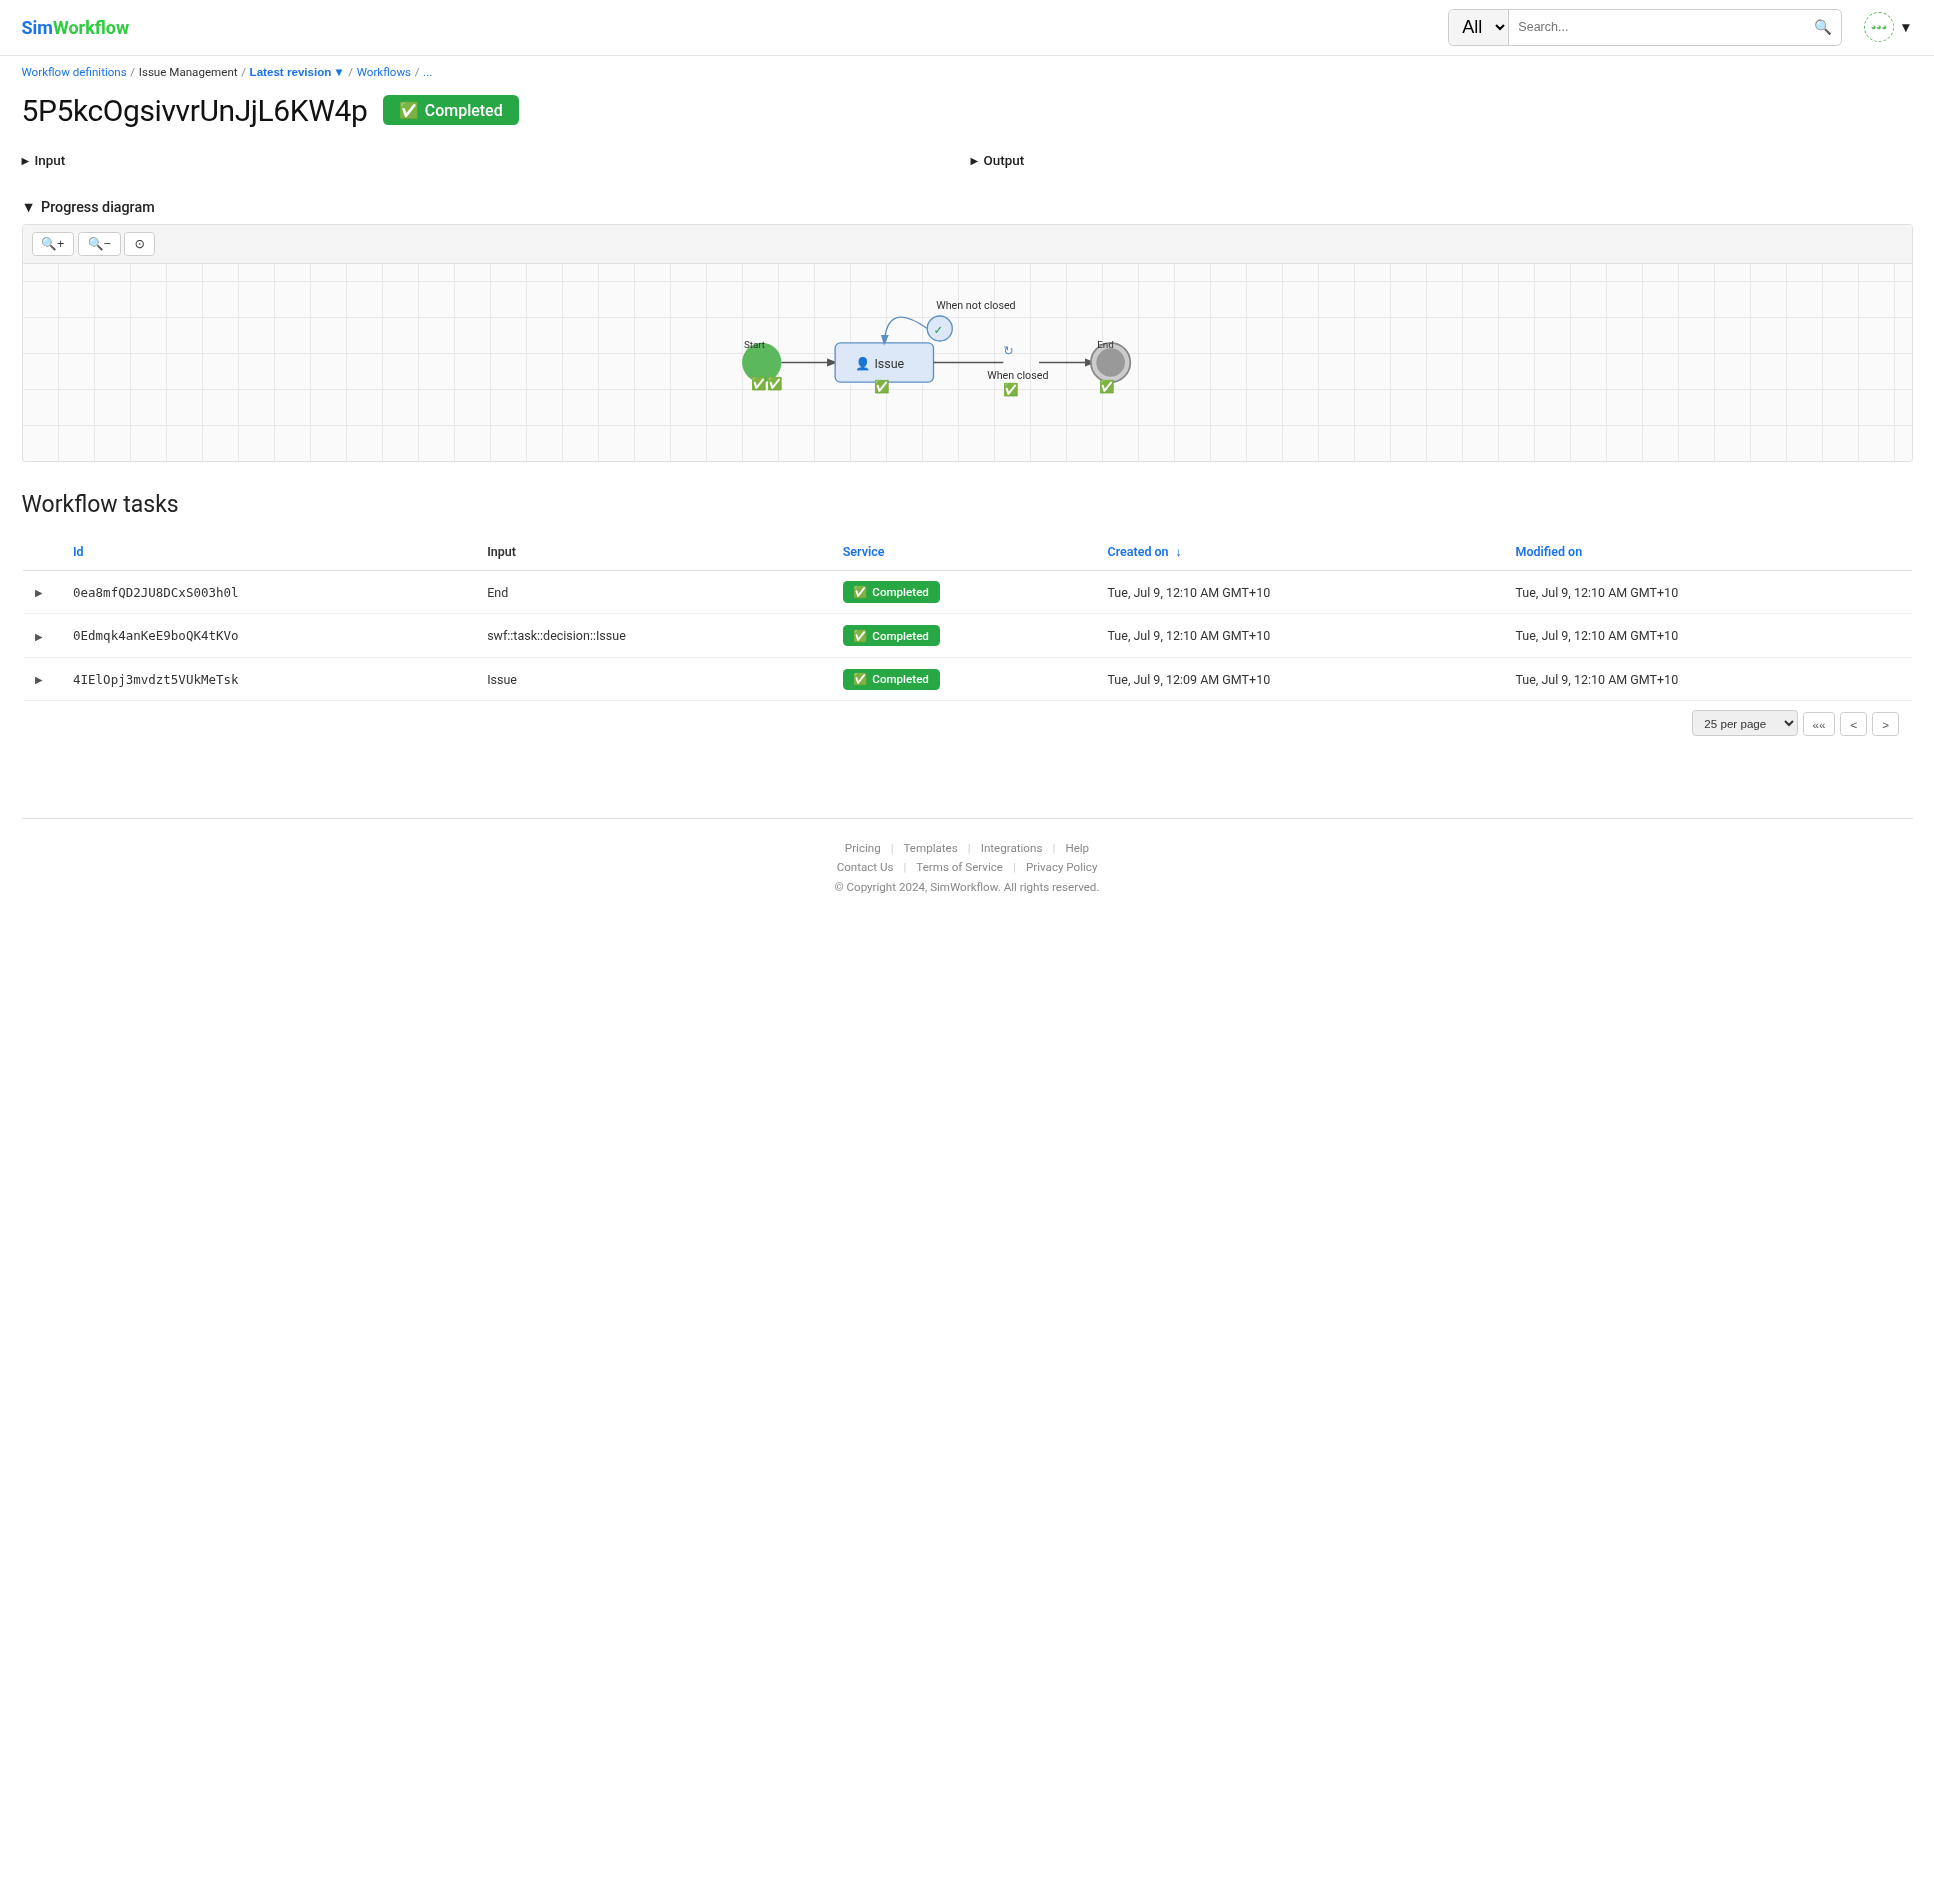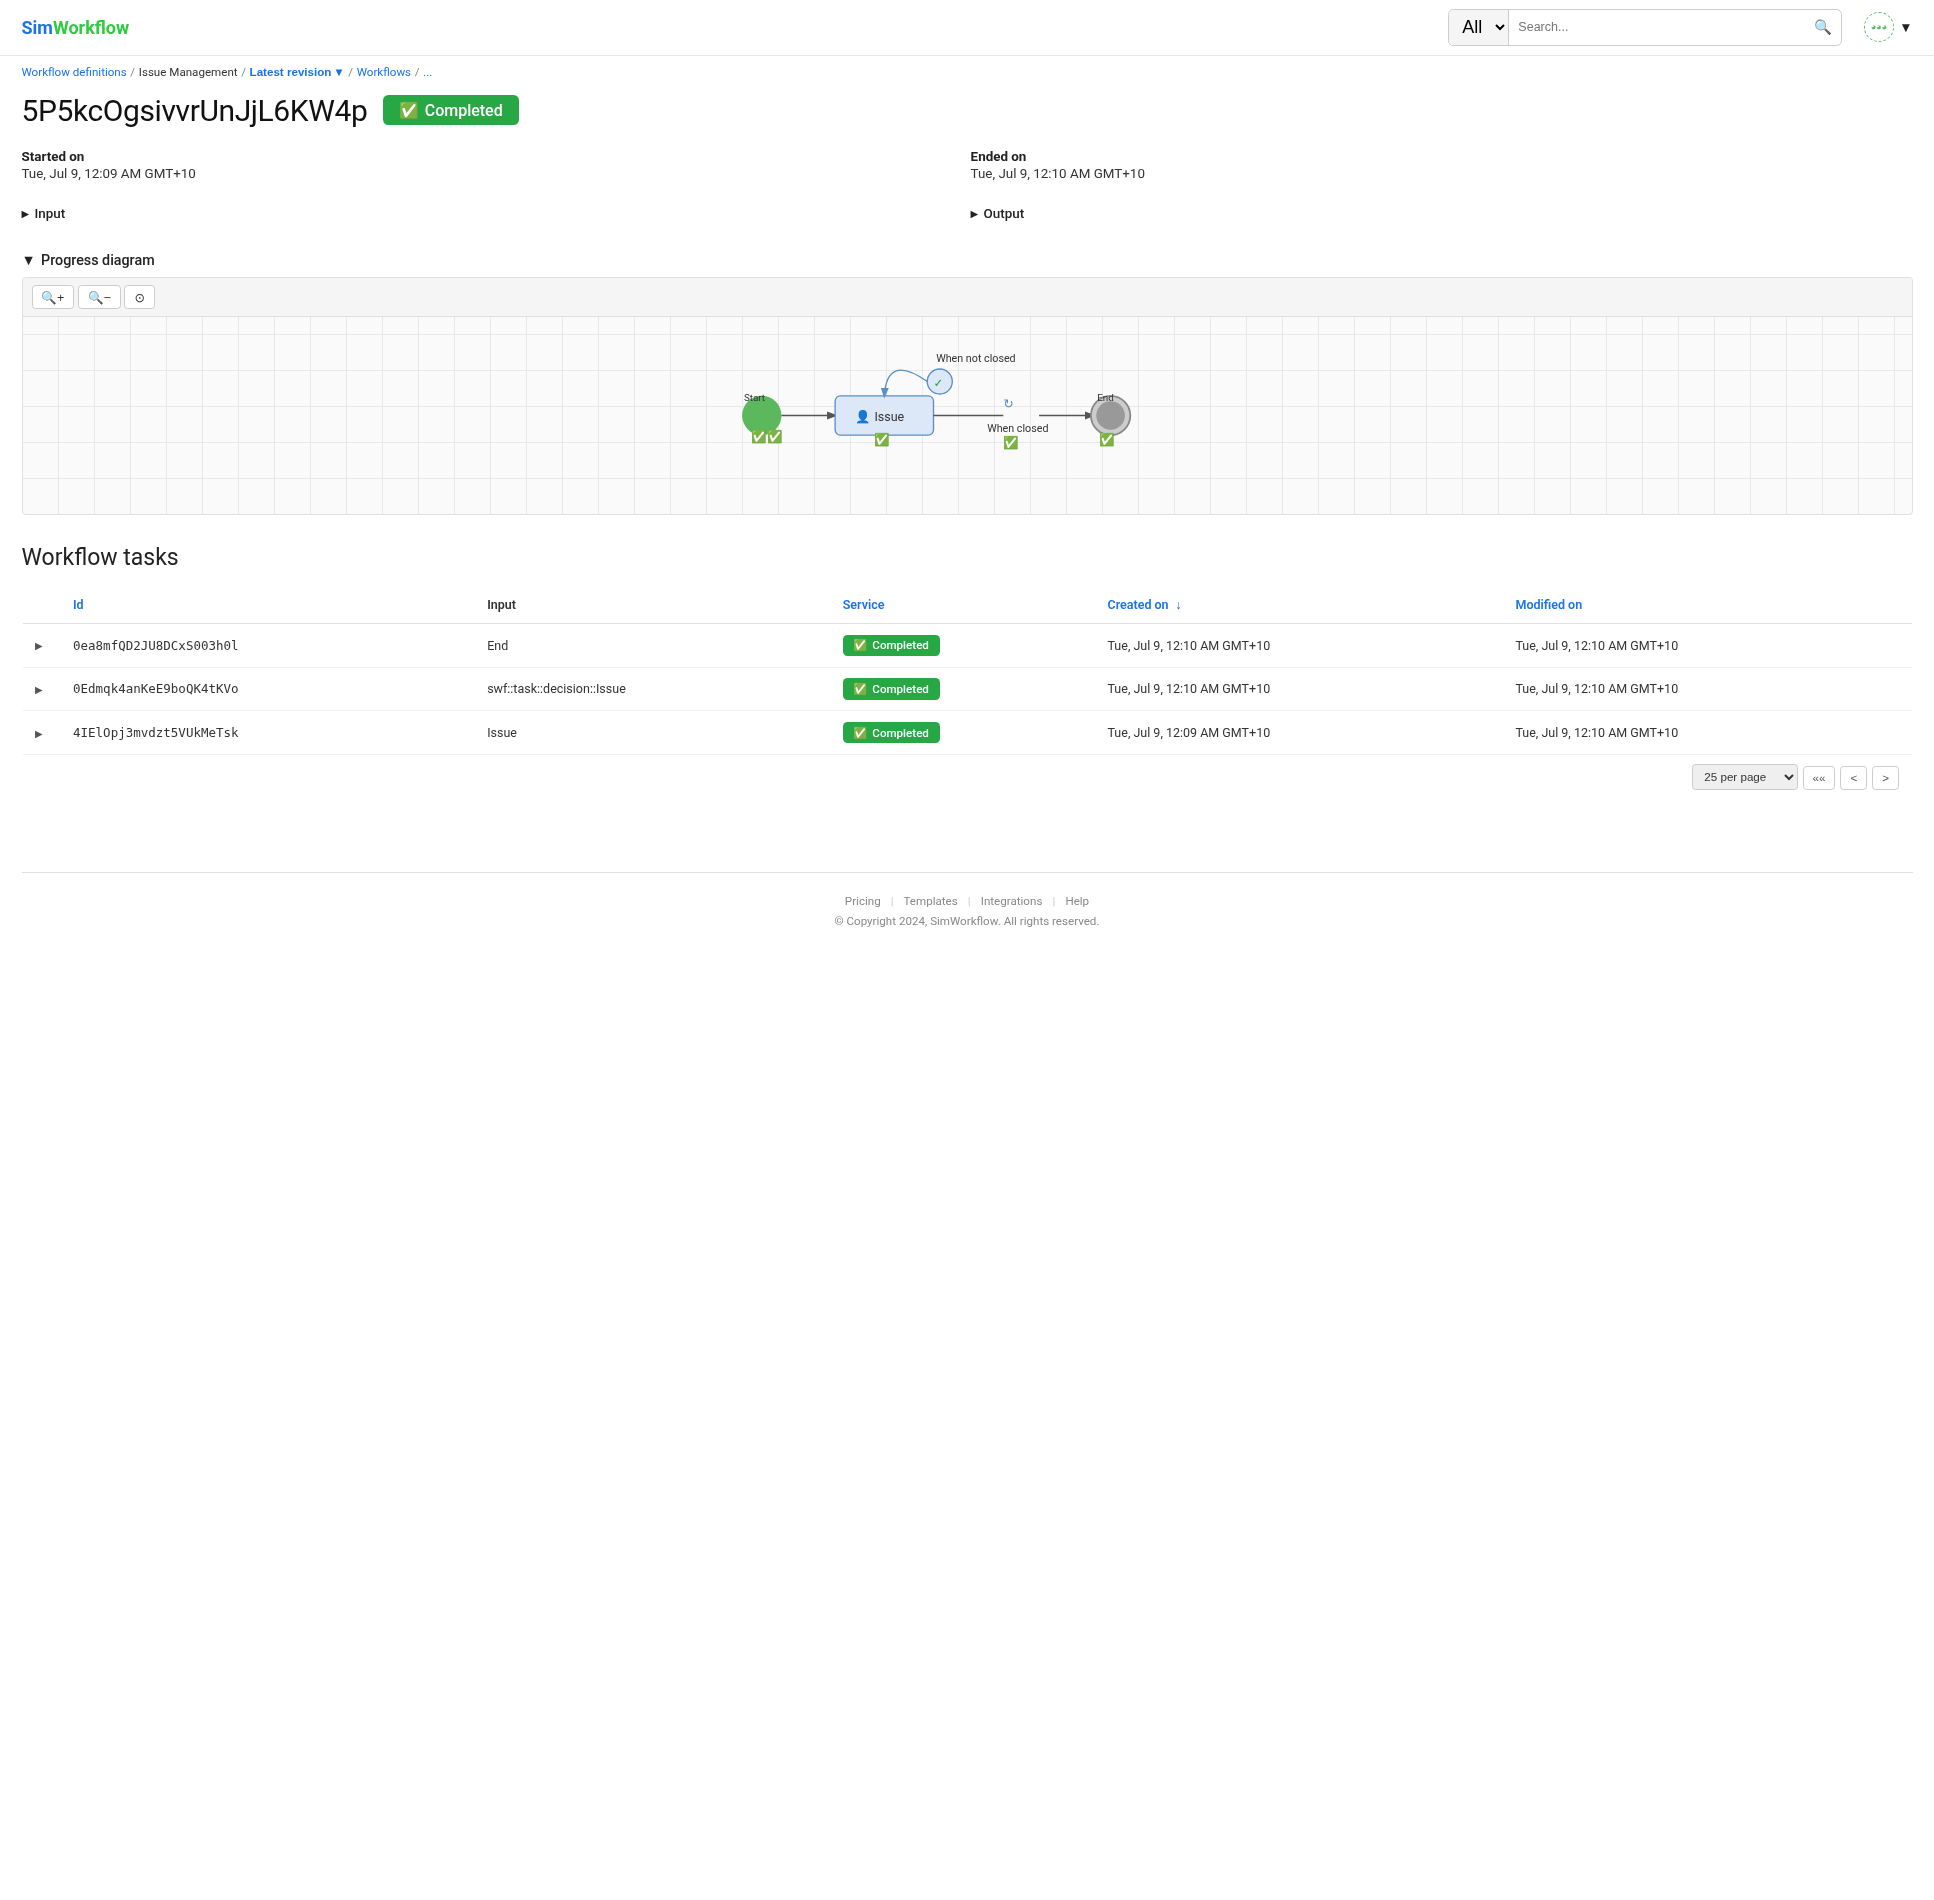--- a/index.html
+++ b/index.html
@@ -123,30 +123,20 @@
 <main class="main">
 
   <div class="title-row">
     <h1 class="page-title">5P5kcOgsivvrUnJjL6KW4p</h1>
     <span class="status-badge">
       <span class="check-icon">✅</span>
       <span>Completed</span>
     </span>
   </div>
 
-  <div class="meta-grid">
-    <div>
-      <div class="meta-label">Started on</div>
-      <div class="meta-value">Tue, Jul 9, 12:09 AM GMT+10</div>
-    </div>
-    <div>
-      <div class="meta-label">Ended on</div>
-      <div class="meta-value">Tue, Jul 9, 12:10 AM GMT+10</div>
-    </div>
-  </div>
 
   <div class="io-grid">
     <div class="collapsible">
       <div class="collapsible-header">
         <span class="arrow">▶</span>
         <span>Input</span>
       </div>
     </div>
     <div class="collapsible">
       <div class="collapsible-header">
@@ -309,15 +299,22 @@
 <footer class="footer">
   <div class="footer-links">
     <a href="#">Pricing</a>
     <span class="sep">|</span>
     <a href="#">Templates</a>
     <span class="sep">|</span>
     <a href="#">Integrations</a>
     <span class="sep">|</span>
     <a href="#">Help</a>
   </div>
+  <div class="footer-links">
+    <a href="#">Contact Us</a>
+    <span class="sep">|</span>
+    <a href="#">Terms of Service</a>
+    <span class="sep">|</span>
+    <a href="#">Privacy Policy</a>
+  </div>
   <div>© Copyright 2024, SimWorkflow. All rights reserved.</div>
 </footer>
 
 
 </body></html>

